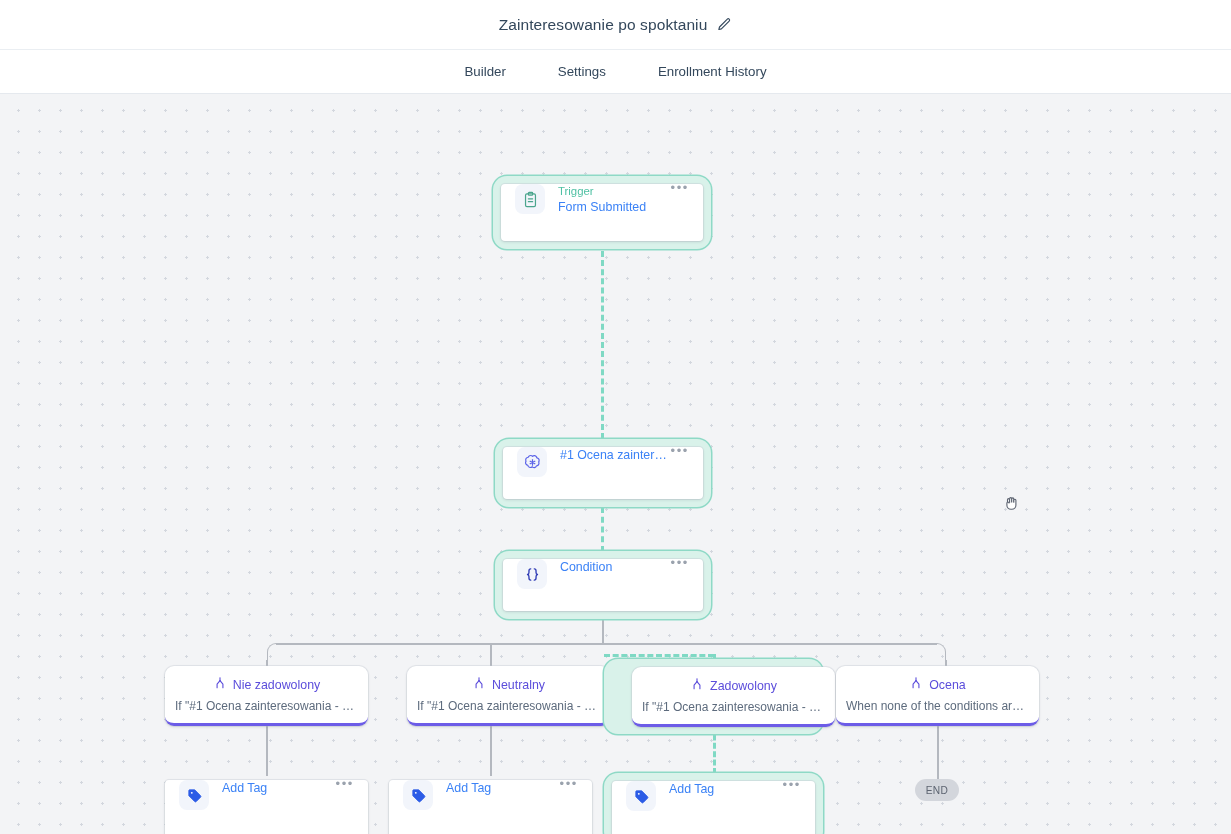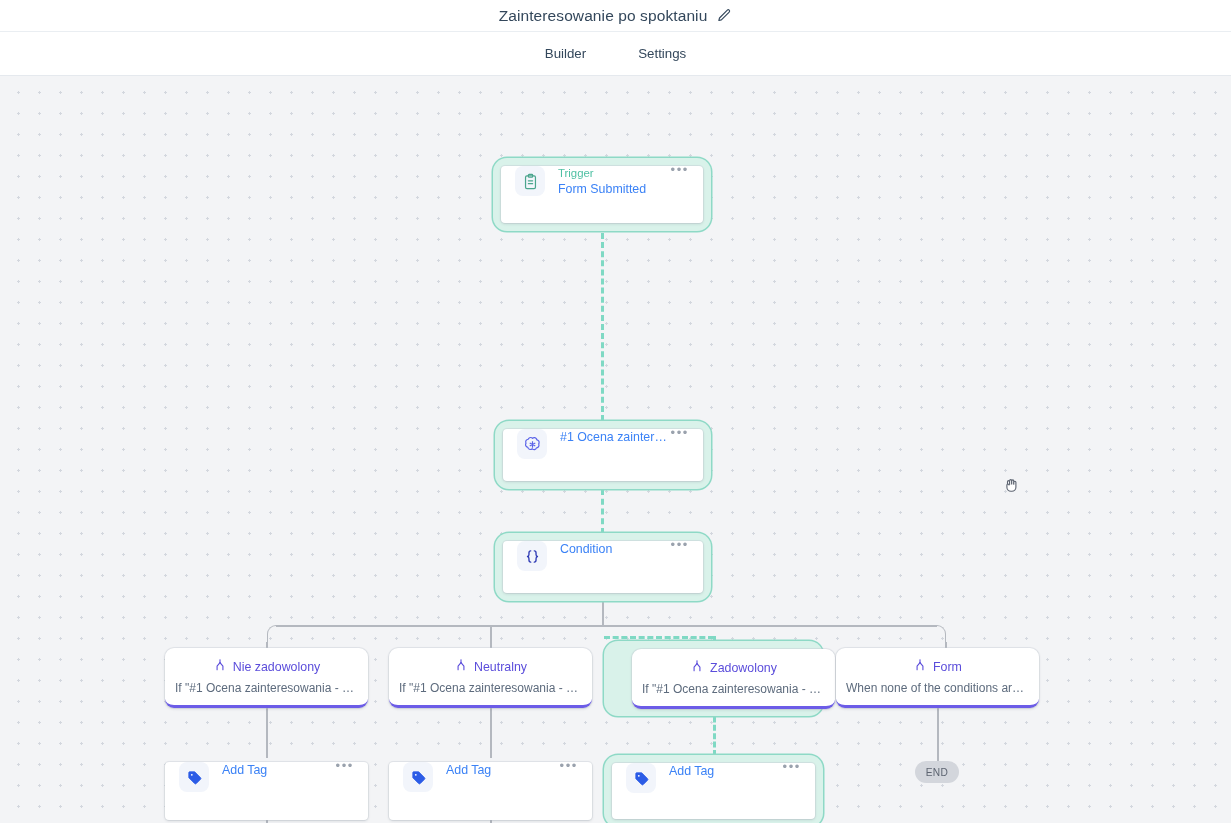--- a/index.html
+++ b/index.html
@@ -7,21 +7,21 @@
   html, body {
     width: 1231px;
     height: 834px;
     overflow: hidden;
     font-family: "Liberation Sans", sans-serif;
     background: #ffffff;
   }
 
   
   .topbar {
-    height: 32px;
+    height: 50px;
     background: #ffffff;
     display: flex;
     align-items: center;
     justify-content: center;
     border-bottom: 1px solid #eaeef2;
     position: relative;
   }
   .wf-title {
     font-size: 15.5px;
     color: #33475b;
@@ -199,20 +199,21 @@
   <span class="edit-icon">
     <svg width="15" height="15" viewBox="0 0 24 24" fill="none" stroke="#33475b" stroke-width="1.8" stroke-linecap="round" stroke-linejoin="round">
       <path d="M16.5 3.5a2.1 2.1 0 0 1 3 3L7 19l-4 1 1-4 12.5-12.5z"></path>
     </svg>
   </span>
 </div>
 
 <div class="tabbar">
   <div class="tab">Builder</div>
   <div class="tab">Settings</div>
+  <div class="tab">Enrollment History</div>
 </div>
 
 <div class="canvas">
 
   <div class="conn v-dash" style="left:601px; top:157px; height:188px;"></div>
 
   <div class="conn v-dash" style="left:601px; top:413px; height:45px;"></div>
 
   <div class="conn v-solid" style="left:602px; top:523px; height:27px;"></div>
 
@@ -290,21 +291,21 @@
           <path d="M12 3v5"></path>
             <path d="M12 8l-5 6v6"></path>
             <path d="M12 8l5 6v6"></path>
         </svg>
       </span>
       <span class="branch-title">Nie zadowolony</span>
     </span>
     <span class="branch-sub">If "#1 Ocena zainteresowania - Respon…</span>
   </div>
 
-  <div class="branch" style="left:389px; top:572px; width:203px; height:60px;">
+  <div class="branch" style="left:407px; top:572px; width:203px; height:60px;">
     <span class="branch-head">
       <span>
         <svg width="14" height="14" viewBox="0 0 24 24" fill="none" stroke="#5b4ddb" stroke-width="1.9" stroke-linecap="round" stroke-linejoin="round">
           <path d="M12 3v5"></path>
             <path d="M12 8l-5 6v6"></path>
             <path d="M12 8l5 6v6"></path>
         </svg>
       </span>
       <span class="branch-title">Neutralny</span>
     </span>
@@ -328,21 +329,21 @@
 
   <div class="branch" style="left:836px; top:572px; width:203px; height:60px;">
     <span class="branch-head">
       <span>
         <svg width="14" height="14" viewBox="0 0 24 24" fill="none" stroke="#5b4ddb" stroke-width="1.9" stroke-linecap="round" stroke-linejoin="round">
           <path d="M12 3v5"></path>
             <path d="M12 8l-5 6v6"></path>
             <path d="M12 8l5 6v6"></path>
         </svg>
       </span>
-      <span class="branch-title">Form</span>
+      <span class="branch-title">Ocena</span>
     </span>
     <span class="branch-sub">When none of the conditions are met</span>
   </div>
 
   <div class="node" style="left:165px; top:686px; width:203px; height:58px;">
     <span class="node-icon">
       <svg width="17" height="17" viewBox="0 0 24 24" fill="#2c5ce6" stroke="#2c5ce6" stroke-width="1.2" stroke-linejoin="round">
         <path d="M20.5 12.2 12.3 4H5a1 1 0 0 0-1 1v7.3l8.2 8.2a1.6 1.6 0 0 0 2.3 0l6-6a1.6 1.6 0 0 0 0-2.3z"></path>
         <circle cx="8.2" cy="8.2" r="1.3" fill="#ffffff" stroke="none"></circle>
       </svg>

